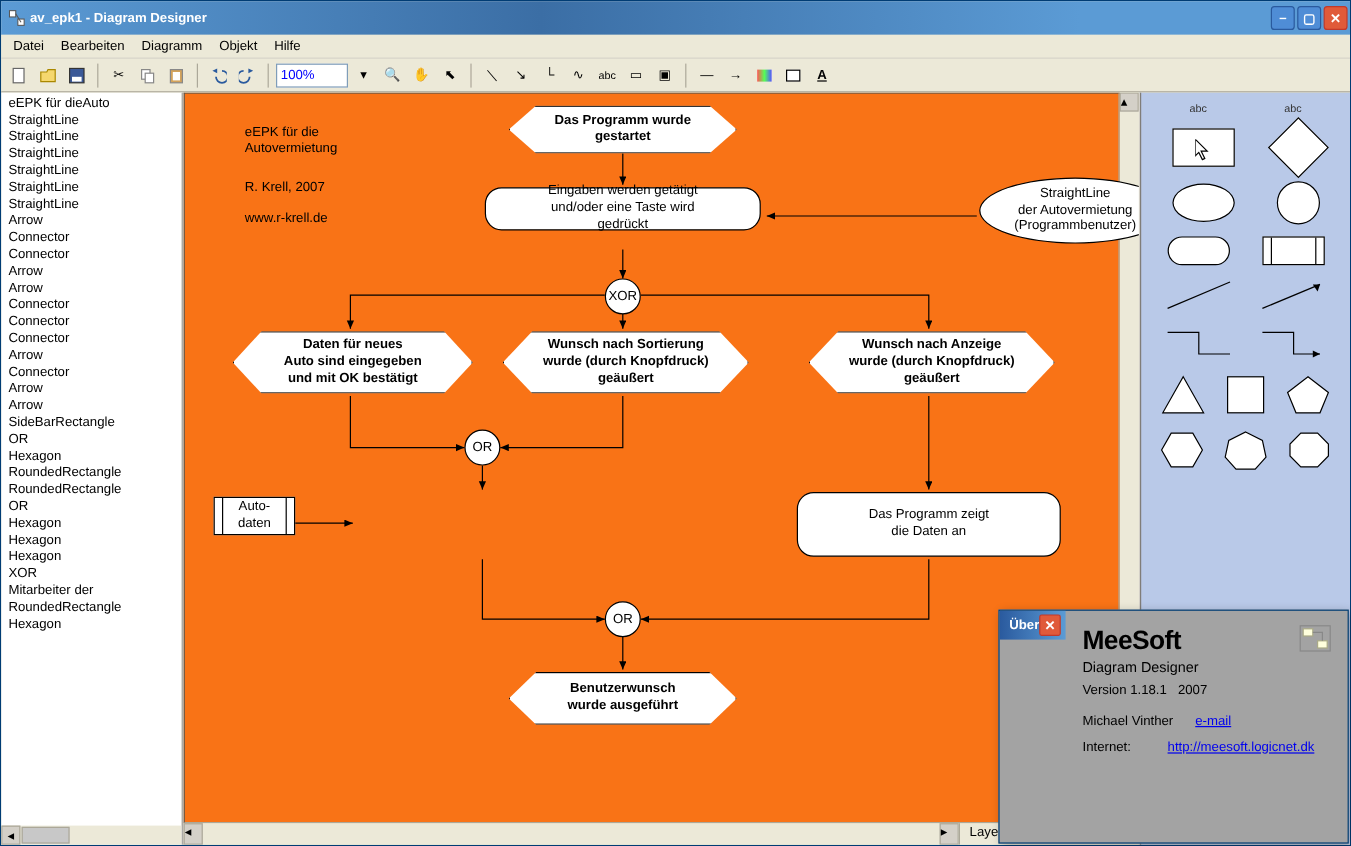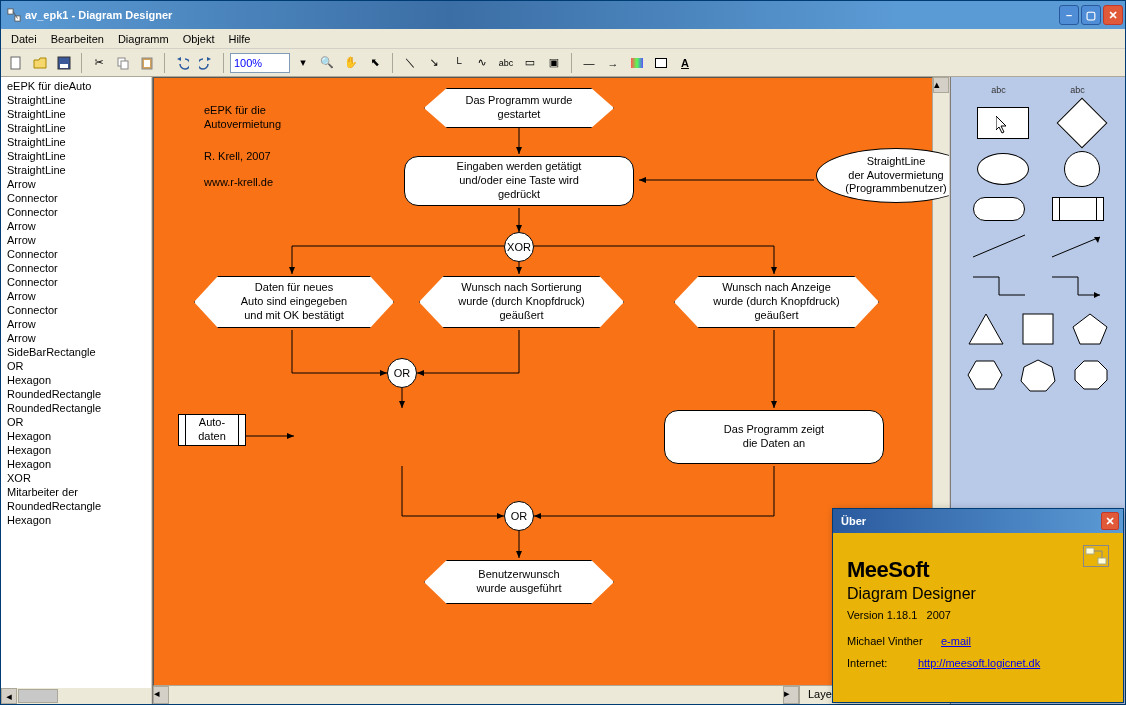--- a/index.html
+++ b/index.html
@@ -52,36 +52,36 @@
 .pal-ellipse { width: 52px; height: 32px; border-radius: 50%; }
 .pal-circle { width: 36px; height: 36px; border-radius: 50%; }
 .pal-round { width: 52px; height: 24px; border-radius: 12px; }
 .pal-sidebar { width: 52px; height: 24px; position: relative; }
 .pal-sidebar::before, .pal-sidebar::after { content: ''; position: absolute; top: 0; bottom: 0; width: 1px; background: #000; }
 .pal-sidebar::before { left: 6px; }
 .pal-sidebar::after { right: 6px; }
 
 
 .node { position: absolute; background: #fff; border: 1px solid #000; display: flex; align-items: center; justify-content: center; text-align: center; padding: 4px 8px; line-height: 1.25; }
-.node.hexagon { clip-path: polygon(12% 0, 88% 0, 100% 50%, 88% 100%, 12% 100%, 0 50%); }
+.node.hexagon { clip-path: polygon(12% 0, 88% 0, 100% 50%, 88% 100%, 12% 100%, 0 50%); font-weight: bold; }
 .node.rounded { border-radius: 14px; }
 .node.ellipse { border-radius: 50%; }
 .node.sidebar::before, .node.sidebar::after { content: ''; position: absolute; top: 0; bottom: 0; width: 1px; background: #000; }
 .node.sidebar::before { left: 6px; }
 .node.sidebar::after { right: 6px; }
 .connector-circle { position: absolute; width: 30px; height: 30px; border: 1px solid #000; border-radius: 50%; background: #fff; display: flex; align-items: center; justify-content: center; font-size: 10px; }
 
 
-.about-dialog { position: absolute; right: 2px; bottom: 2px; width: 292px; height: 195px; border: 1px solid #003c74; background: #eab308; display: flex; flex-direction: column; box-shadow: 2px 2px 8px rgba(0,0,0,.3); }
+.about-dialog { position: absolute; right: 2px; bottom: 2px; width: 292px; height: 195px; border: 1px solid #003c74; background: #a3a3a3; display: flex; flex-direction: row; box-shadow: 2px 2px 8px rgba(0,0,0,.3); }
 .about-title { height: 24px; background: linear-gradient(to right, #2a5a9e, #5b9bd5); color: #fff; font-weight: bold; display: flex; align-items: center; padding: 0 4px 0 8px; }
 .about-title .spacer { flex: 1; }
 .about-title .win-btn { width: 18px; height: 18px; background: #e05a3a; border: 1px solid #c0392b; border-radius: 2px; display: flex; align-items: center; justify-content: center; cursor: pointer; }
-.about-body { flex: 1; padding: 24px 14px; position: relative; }
+.about-body { flex: 1; padding: 12px 14px; position: relative; }
 .about-body .logo { font-size: 22px; font-weight: bold; letter-spacing: -0.5px; }
-.about-body .prodname { font-size: 16px; margin-top: 2px; }
+.about-body .prodname { font-size: 12px; margin-top: 2px; }
 .about-body .ver { margin-top: 6px; }
 .about-body .author { margin-top: 14px; }
 .about-body .internet { margin-top: 10px; }
 .about-body a { color: #0000ee; text-decoration: underline; }
 .about-icon { position: absolute; top: 12px; right: 14px; width: 26px; height: 22px; border: 1px solid #888; }
 
 
 .flow-svg { position: absolute; top: 0; left: 0; pointer-events: none; }
 .flow-svg line, .flow-svg path { stroke: #000; stroke-width: 1; fill: none; }
 .flow-svg polygon { fill: #000; }
@@ -267,21 +267,21 @@
 
           <div style="position:absolute;left:50px;top:26px">eEPK für die</div>
           <div style="position:absolute;left:50px;top:40px">Autovermietung</div>
           <div style="position:absolute;left:50px;top:72px">R. Krell, 2007</div>
           <div style="position:absolute;left:50px;top:98px">www.r-krell.de</div>
 
           <div class="node hexagon" style="left:270px;top:10px;width:190px;height:40px">
               <span style="white-space:pre-line">Das Programm wurde
 gestartet</span>
             </div>
-          <div class="node rounded" style="left:250px;top:78px;width:230px;height:50px">
+          <div class="node rounded" style="left:250px;top:78px;width:230px;height:36px">
               <span style="white-space:pre-line">Eingaben werden getätigt
 und/oder eine Taste wird
 gedrückt</span>
             </div>
           <div class="node ellipse" style="left:662px;top:70px;width:160px;height:55px">
               <span style="white-space:pre-line">StraightLine
 der Autovermietung
 (Programmbenutzer)</span>
             </div>
           <div class="connector-circle" style="left:350px;top:154px">

